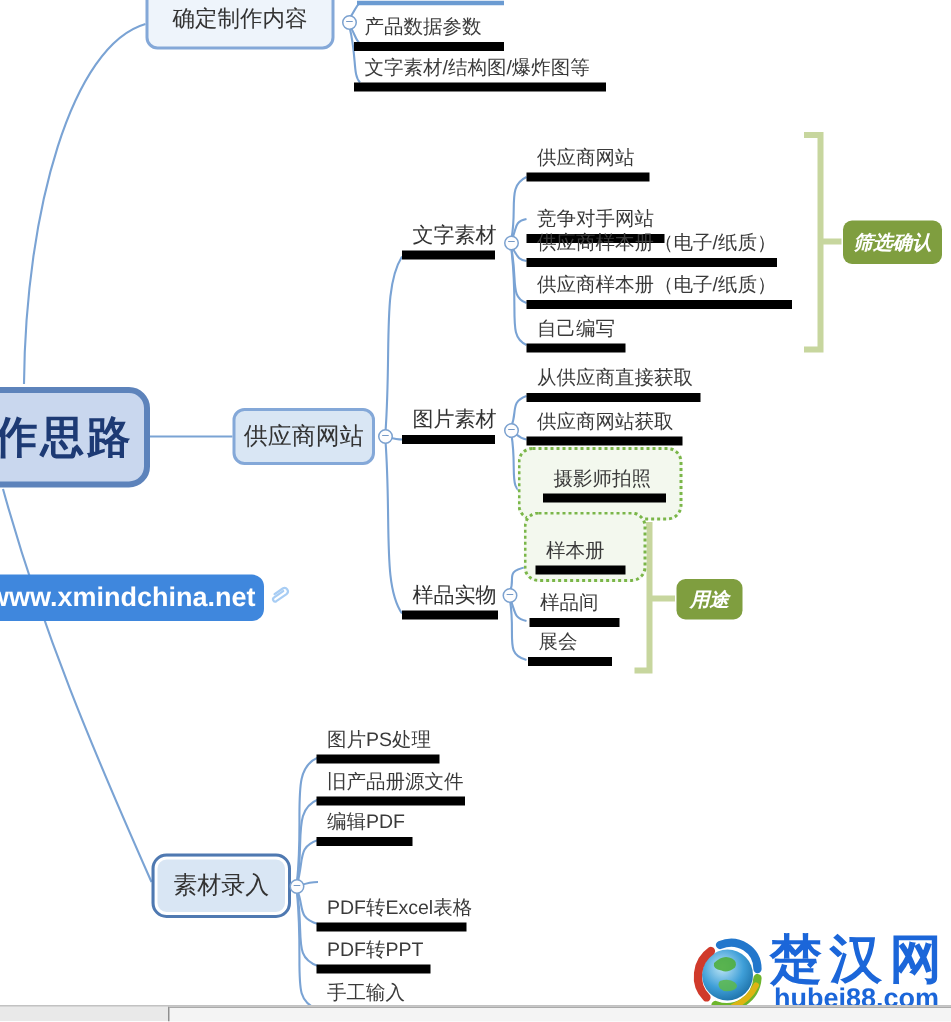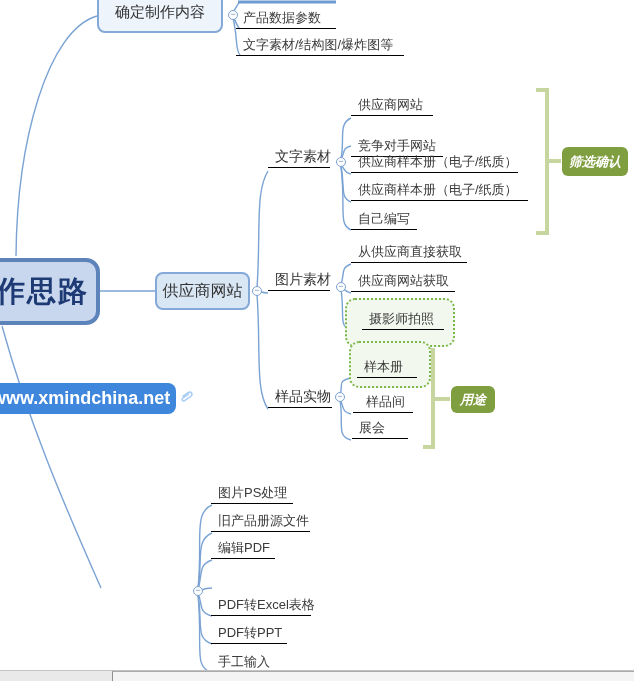--- a/index.html
+++ b/index.html
@@ -5,21 +5,21 @@
   html,body{margin:0;padding:0;background:#fff;}
   .stage{position:relative;width:634px;height:681px;overflow:hidden;background:#ffffff;
          font-family:"Liberation Sans","DejaVu Sans",sans-serif;}
   svg.wires{position:absolute;left:0;top:0;z-index:1;}
   .wire{stroke:#7aa3d4;stroke-width:1.4;fill:none;}
   .bracket{stroke:#c7d69e;stroke-width:4;fill:none;}
   .cutline{stroke:#6b9bd2;stroke-width:3;}
 
   .topic{position:absolute;z-index:2;box-sizing:border-box;white-space:nowrap;
          color:#3a3a3a;font-size:13px;line-height:17px;
-         padding:1px 2px 2px 7px;border-bottom:1px solid #000000;}
+         padding:1px 2px 2px 7px;border-bottom:6px solid #000000;}
   .topic.lbl{font-size:14px;line-height:18px;color:#333;}
 
   .node{position:absolute;z-index:3;box-sizing:border-box;display:flex;
         align-items:center;justify-content:center;color:#333;
         background:#d9e6f4;border:2px solid #84a8d8;border-radius:8px;}
   .node.top{background:#eef4fb;font-size:15px;}
   .node.mid{font-size:16px;}
   .node.bot{font-size:16px;border:2px solid #4f79b1;border-radius:10px;
             box-shadow:inset 0 0 0 2px #ffffff;}
   .node.root{background:#c9d7ee;border:4px solid #5d83bb;border-radius:14px;
@@ -108,20 +108,23 @@
   </div>
 
   <div class="node top" style="left:97px;top:-9px;width:126px;height:42px;">
     <span>确定制作内容</span>
   </div>
 
   <div class="node mid" style="left:155px;top:272px;width:95px;height:38px;">
     <span>供应商网站</span>
   </div>
 
+  <div class="node bot" style="left:101px;top:569px;width:93px;height:43px;">
+    <span>素材录入</span>
+  </div>
 
   <div class="collapse" style="left:228px;top:10px;"></div>
   <div class="collapse" style="left:252px;top:286px;"></div>
   <div class="collapse" style="left:336px;top:157px;"></div>
   <div class="collapse" style="left:336px;top:282px;"></div>
   <div class="collapse" style="left:335px;top:392px;"></div>
   <div class="collapse" style="left:193px;top:586px;"></div>
 
   <div class="topic" style="left:236px;top:8px;width:100px;">产品数据参数</div>
   <div class="topic" style="left:236px;top:35px;width:168px;">文字素材/结构图/爆炸图等</div>
@@ -136,21 +139,21 @@
   <div class="topic" style="left:351px;top:180px;width:177px;">供应商样本册（电子/纸质）</div>
   <div class="topic" style="left:351px;top:209px;width:66px;">自己编写</div>
 
   <div class="topic" style="left:351px;top:242px;width:116px;">从供应商直接获取</div>
   <div class="topic" style="left:351px;top:271px;width:104px;">供应商网站获取</div>
   <div class="dotted" style="left:345px;top:298px;width:110px;height:49px;"></div>
   <div class="topic" style="left:362px;top:309px;width:82px;">摄影师拍照</div>
 
   <div class="dotted" style="left:349px;top:341px;width:82px;height:47px;"></div>
   <div class="topic" style="left:357px;top:357px;width:60px;">样本册</div>
-  <div class="topic" style="left:353px;top:392px;width:60px;text-align:center;">样品间</div>
+  <div class="topic" style="left:353px;top:392px;width:60px;">样品间</div>
   <div class="topic" style="left:352px;top:418px;width:56px;">展会</div>
 
   <div class="sumlabel" style="left:562px;top:147px;width:66px;height:29px;">筛选确认</div>
   <div class="sumlabel" style="left:451px;top:386px;width:44px;height:27px;">用途</div>
 
   <div class="topic" style="left:211px;top:483px;width:82px;">图片PS处理</div>
   <div class="topic" style="left:211px;top:511px;width:99px;">旧产品册源文件</div>
   <div class="topic" style="left:211px;top:538px;width:64px;">编辑PDF</div>
   <div class="topic" style="left:211px;top:595px;width:100px;">PDF转Excel表格</div>
   <div class="topic" style="left:211px;top:623px;width:76px;">PDF转PPT</div>
@@ -158,18 +161,38 @@
 
   <div class="watermark" style="left:-14px;top:383px;width:190px;height:31px;">
     <span>www.xmindchina.net</span>
     <span class="clip">
       <svg width="16" height="16" viewBox="0 0 24 24">
         <path d="M7 13 L14 6 a3.4 3.4 0 0 1 4.8 4.8 L10 19.6 a2.2 2.2 0 0 1-3.1-3.1 L15 8.4" stroke="#a8cdf4" stroke-width="2.2" fill="none" stroke-linecap="round"></path>
       </svg>
     </span>
   </div>
 
+  <div class="sitelogo">
+    <svg class="globe" width="54" height="54" viewBox="0 0 54 54">
+      <defs>
+        <radialGradient id="gg" cx="40%" cy="35%" r="75%">
+          <stop offset="0%" stop-color="#bfe6f5"></stop>
+          <stop offset="55%" stop-color="#3f9fd8"></stop>
+          <stop offset="100%" stop-color="#16689f"></stop>
+        </radialGradient>
+      </defs>
+      <circle cx="27" cy="26" r="17" fill="url(#gg)"></circle>
+      <path fill="#4fae3d" opacity="0.9" d="M18 18 q6-6 12-3 q4 2 2 6 q-5 4-9 2 q-6-1-5-5z"></path>
+      <path fill="#5cb84a" opacity="0.85" d="M22 30 q6-2 10 1 q3 3-1 5 q-6 2-9-1 q-2-3 0-5z"></path>
+      <path d="M13 41 C4 32 6 17 16 10" stroke="#d03a2b" stroke-width="5.5" fill="none" stroke-linecap="round"></path>
+      <path d="M22 6 C34 1 47 9 47 22" stroke="#2277cc" stroke-width="5.5" fill="none" stroke-linecap="round"></path>
+      <path d="M47 28 C46 42 32 51 19 46" stroke="#6db52c" stroke-width="5.5" fill="none" stroke-linecap="round"></path>
+      <path d="M46 33 C43 39 38 44 31 47" stroke="#e9b411" stroke-width="4" fill="none" stroke-linecap="round" opacity="0.9"></path>
+    </svg>
+    <div class="name">楚汉网</div>
+    <div class="dom">hubei88.com</div>
+  </div>
 
   <div class="hstrip">
     <div class="track"></div>
   </div>
 
 </div>
 
 </body></html>

